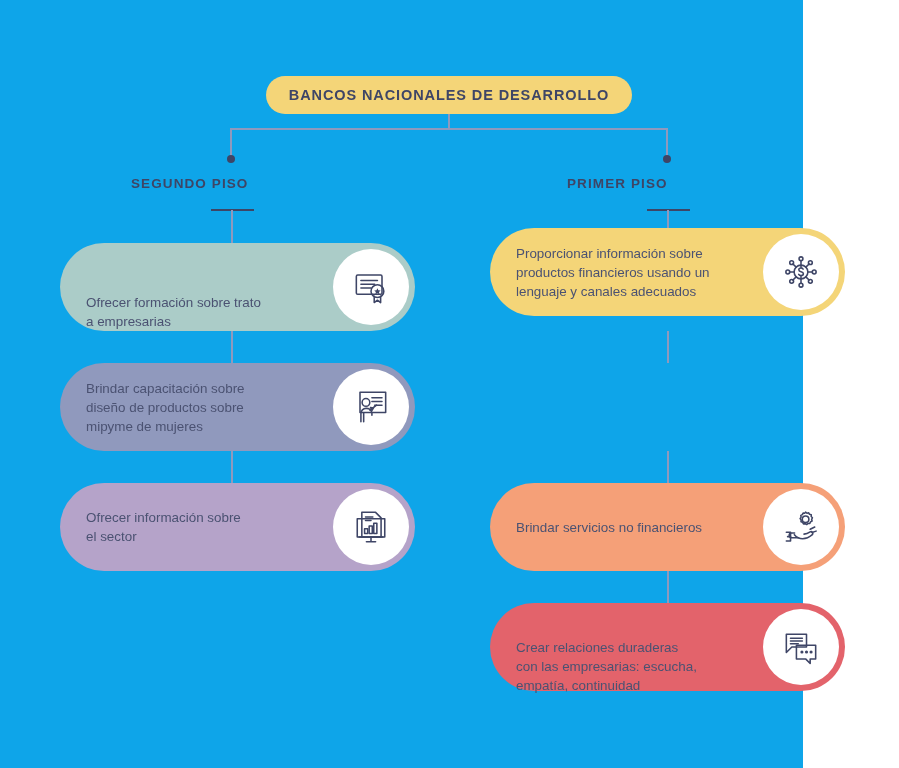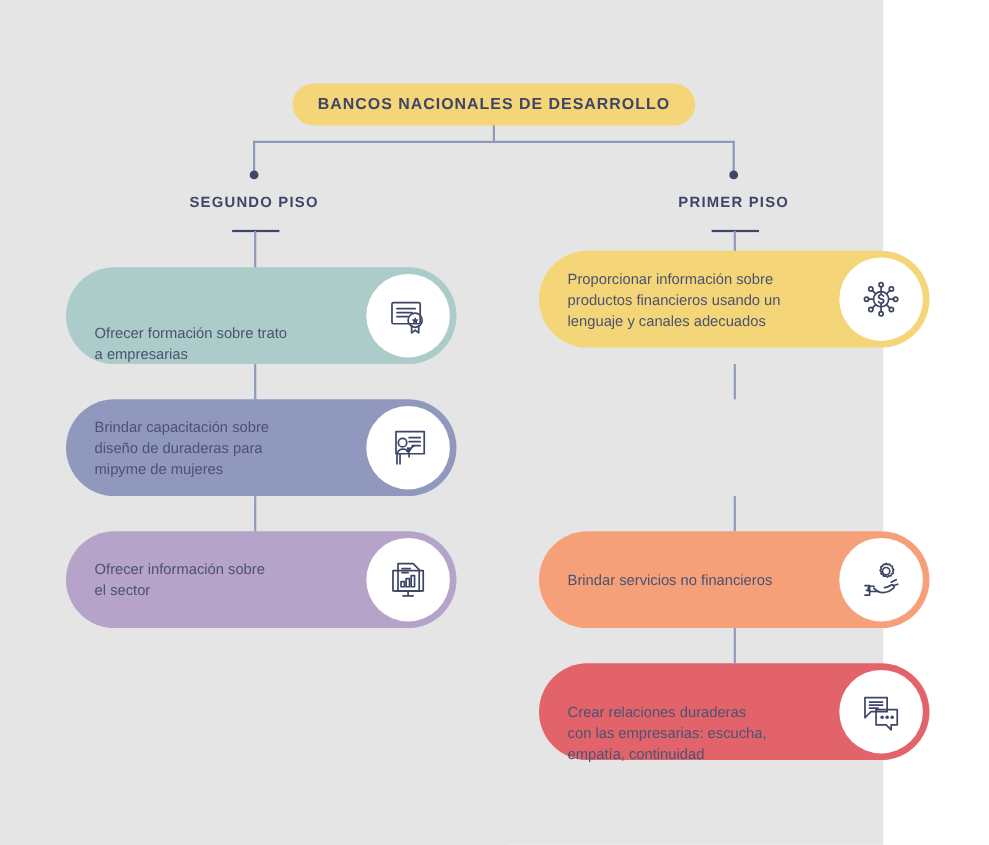--- a/index.html
+++ b/index.html
@@ -10,21 +10,21 @@
   body {
     width: 899px;
     height: 768px;
     font-family: "Liberation Sans", sans-serif;
     overflow: hidden;
   }
   #canvas {
     position: relative;
     width: 803px;
     height: 768px;
-    background: #e5e5e5;
+    background: #0ea5e9;
   }
 
   
   .root-node {
     position: absolute;
     left: 266px;
     top: 76px;
     width: 366px;
     height: 38px;
     border-radius: 19px;
@@ -64,21 +64,20 @@
   }
 
   
   .branch-label {
     position: absolute;
     color: #3e4566;
     font-size: 13.5px;
     font-weight: bold;
     letter-spacing: 1.1px;
     white-space: nowrap;
-    text-align: center;
   }
 
   
   .card {
     position: absolute;
     width: 355px;
     height: 88px;
     border-radius: 44px;
     display: flex;
     align-items: center;
@@ -165,21 +164,21 @@
         <line class="ico" x1="13" y1="25" x2="24" y2="25"></line>
         <circle class="ico" cx="31" cy="28.5" r="7"></circle>
         <path class="ico-f" d="M31 25.3 l1.05 2.25 2.45 .3 -1.8 1.7 .47 2.45 -2.17 -1.2 -2.17 1.2 .47 -2.45 -1.8 -1.7 2.45 -.3 Z"></path>
         <path class="ico" d="M27.5 34 v7 l3.5 -2.6 3.5 2.6 v-7"></path>
       </svg>
     </div>
   </div>
 
   <div class="card" id="L1" style="left: 60px; top: 363px; background: rgb(144, 153, 189);">
     <div class="card-text">Brindar capacitación sobre
-diseño de duraderas para
+diseño de productos sobre
 mipyme de mujeres</div>
     <div class="card-icon-wrap">
       <svg viewBox="0 0 48 48" aria-hidden="true">
         <rect class="ico" x="12" y="8" width="28" height="22"></rect>
         <line class="ico" x1="25" y1="14" x2="36" y2="14"></line>
         <line class="ico" x1="25" y1="18" x2="36" y2="18"></line>
         <line class="ico" x1="28" y1="22" x2="36" y2="22"></line>
         <circle class="ico" cx="18.5" cy="19" r="4.2"></circle>
         <path class="ico" d="M13 40 v-9 a5.5 5.5 0 0 1 5.5 -5.5 h1 a5.5 5.5 0 0 1 5.5 5.5 v2"></path>
         <line class="ico" x1="16" y1="31" x2="16" y2="40"></line>

